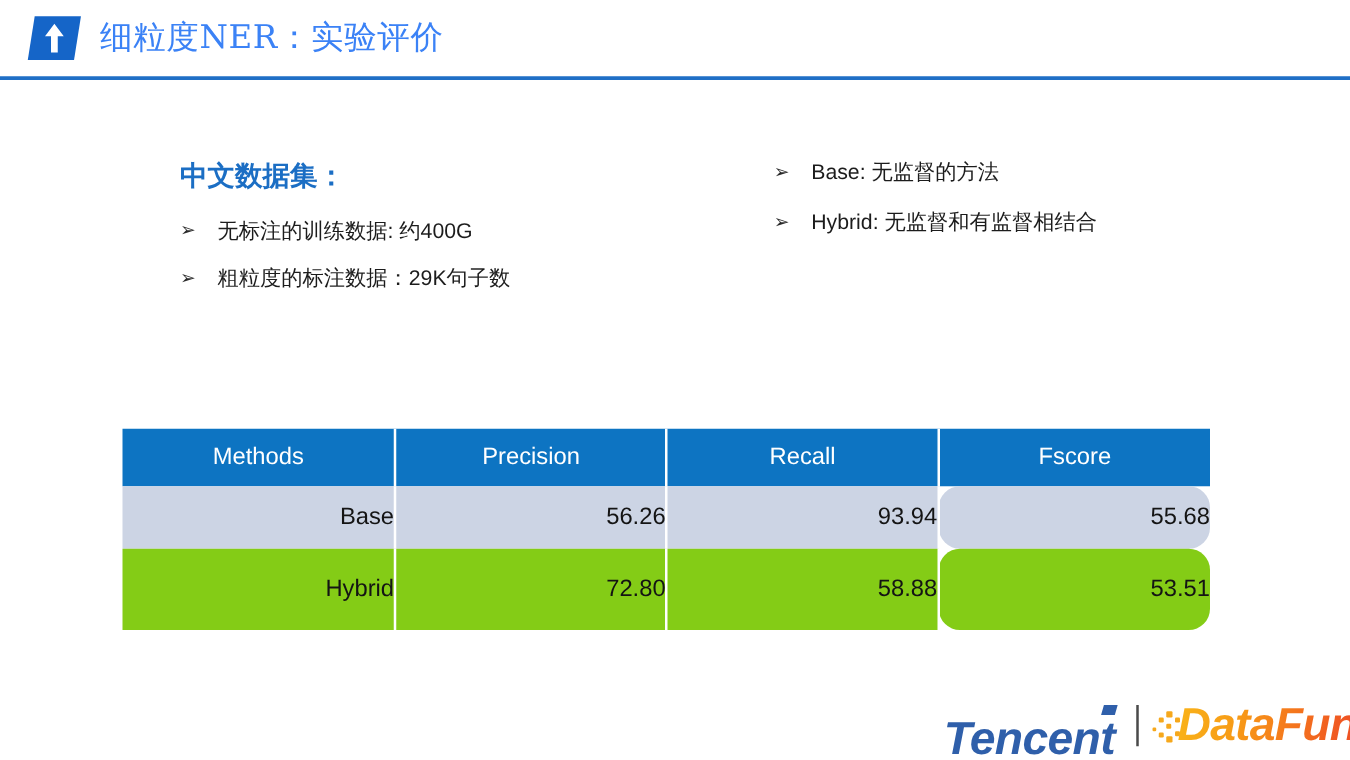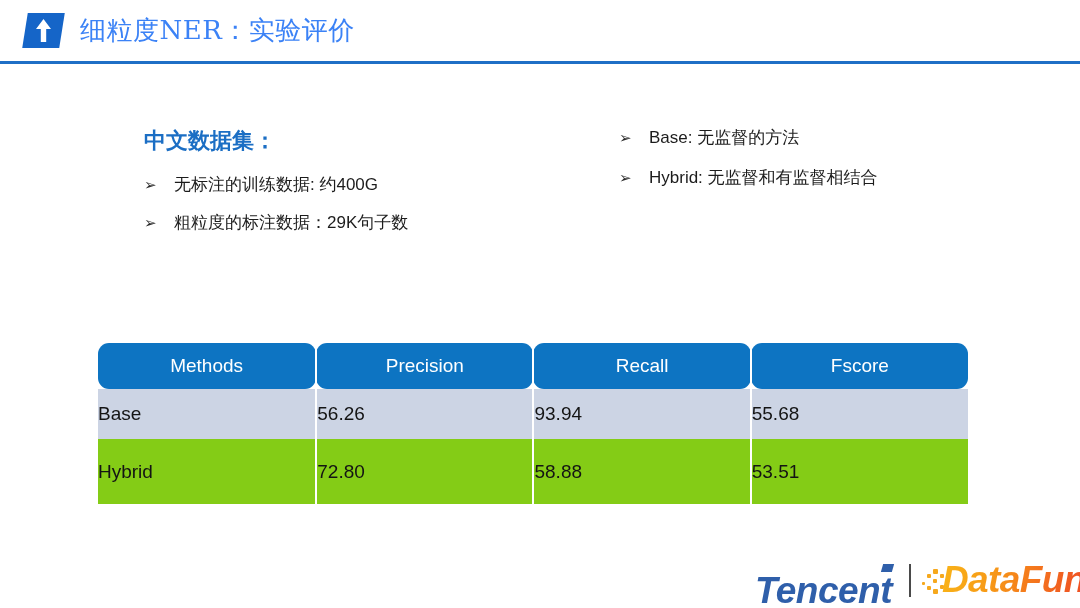--- a/index.html
+++ b/index.html
@@ -112,32 +112,31 @@
   .result-table th {
     background: #0d74c2;
     color: #ffffff;
     font-weight: normal;
     font-size: 19px;
     height: 46px;
     text-align: center;
     vertical-align: middle;
     border-right: 2px solid #ffffff;
     padding: 0;
-    border-radius: 11px;
   }
   .result-table th:last-child { border-right: none; }
 
   .result-table td {
-    text-align: left;
+    text-align: right;
     font-size: 19px;
     color: #141414;
     border-right: 2px solid #ffffff;
     padding: 0;
   }
-  .result-table td:last-child { border-right: none; }
+  .result-table td:last-child { border-right: none; border-radius: 17px; }
 
   .row-base td   { background: #ccd4e4; height: 50px; }
   .row-hybrid td { background: #84cc16; height: 65px; }
 
   
   .cell-method { vertical-align: middle; padding-bottom: 8px; }
   .cell-num    { vertical-align: middle; padding-top: 6px; }
 
   
   .footer-logos {

